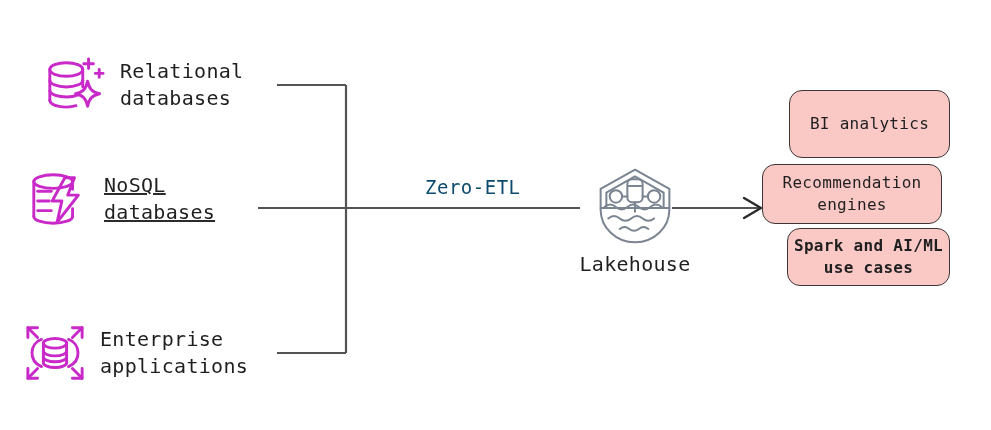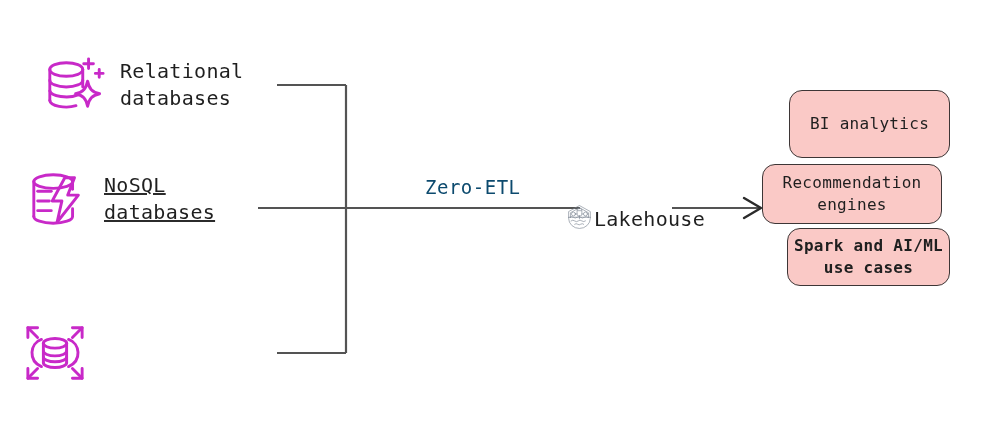--- a/index.html
+++ b/index.html
@@ -64,24 +64,24 @@
     letter-spacing: 0.5px;
     color: #0c4a6e;
     white-space: nowrap;
     margin-left: 33px;
   }
 
   
   #lakehouse-node {
     position: absolute;
     left: 565px;
-    top: 175px;
+    top: 164px;
     width: 140px;
     display: flex;
-    flex-direction: row;
+    flex-direction: column;
     align-items: center;
   }
   #lakehouse-icon {
     width: 92px;
     height: 84px;
     display: block;
   }
   #lakehouse-label {
     margin-top: 4px;
     font-size: 20px;
@@ -193,20 +193,22 @@
         <path d="M14 6 L4 6 L4 16"></path>
         <path d="M4 6 L14 16"></path>
         <path d="M50 6 L60 6 L60 16"></path>
         <path d="M60 6 L50 16"></path>
         <path d="M14 58 L4 58 L4 48"></path>
         <path d="M4 58 L14 48"></path>
         <path d="M50 58 L60 58 L60 48"></path>
         <path d="M60 58 L50 48"></path>
       </g>
     </svg>
+    <div class="source-label">Enterprise
+applications</div>
   </div>
 
   <div id="zero-etl-label">Zero-ETL</div>
 
   <div id="lakehouse-node">
     <svg id="lakehouse-icon" viewBox="0 0 96 88">
       <g stroke="#7b8491" stroke-width="2.1" fill="none" stroke-linecap="round" stroke-linejoin="round">
 
         <path d="M12 46 L12 26 L48 6 L84 26 L84 46"></path>
         <path d="M18 46 L18 30 L48 13 L78 30 L78 46"></path>

